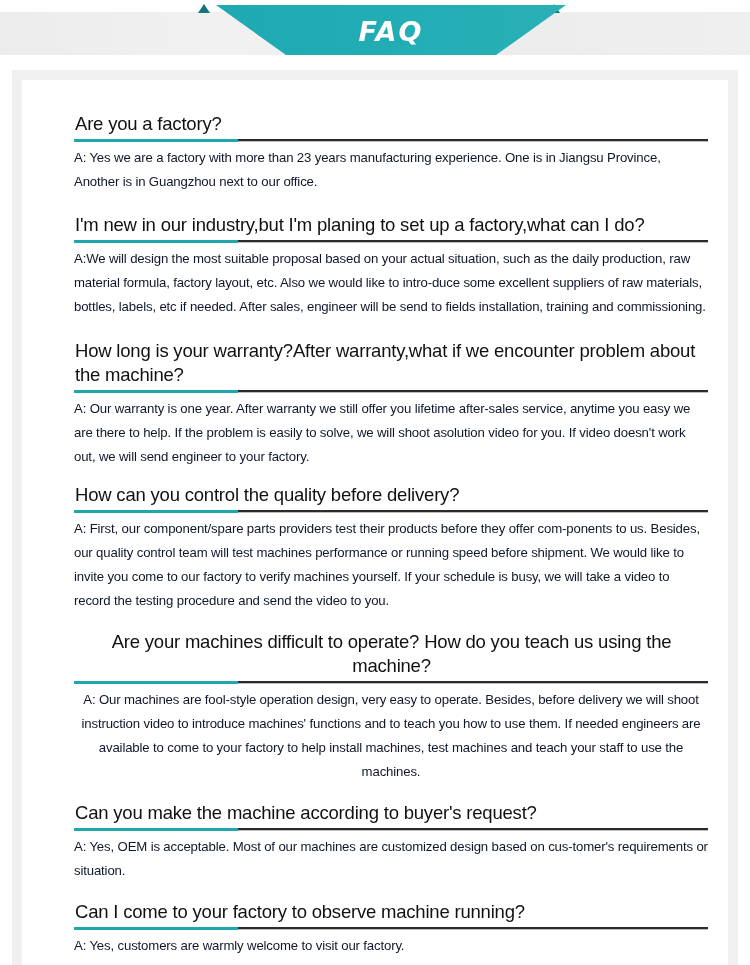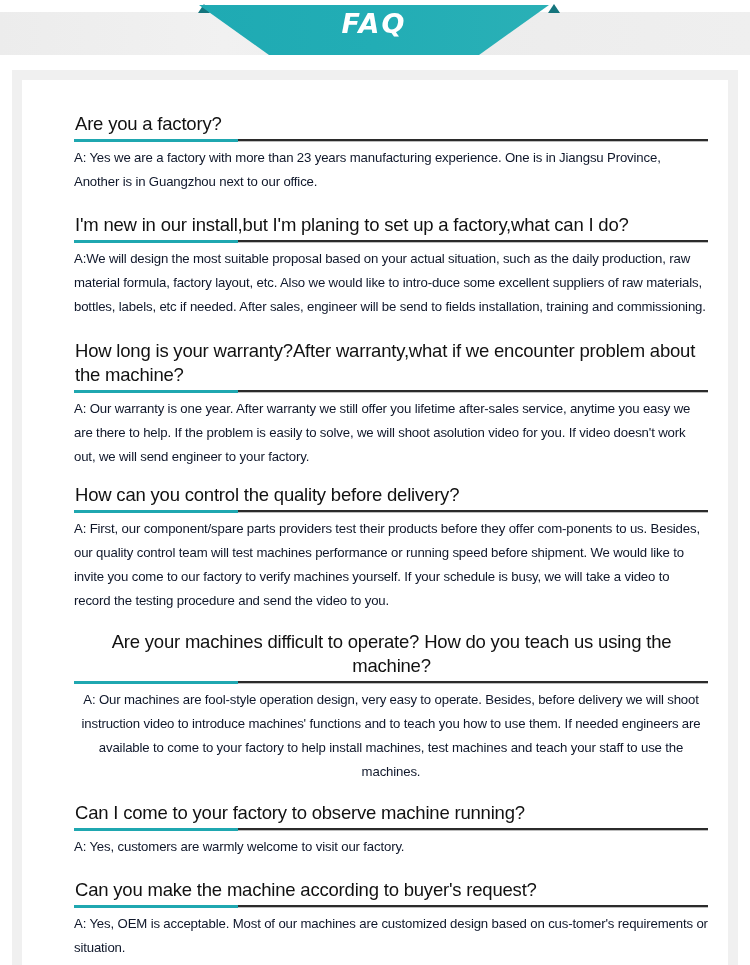--- a/index.html
+++ b/index.html
@@ -45,27 +45,28 @@
       right: 0;
       top: 0;
       width: 0;
       height: 0;
       border-left: 6px solid transparent;
       border-right: 6px solid transparent;
       border-bottom: 9px solid #15757d;
     }
     .banner {
       position: absolute;
-      left: 1px;
+      left: 18px;
       top: 1px;
       width: 350px;
       height: 50px;
       background: linear-gradient(90deg, #1faab3 0%, #22adb5 50%, #2ab0b6 100%);
       clip-path: polygon(0 0, 100% 0, 80% 100%, 20% 100%);
       display: flex;
+      align-items: center;
       justify-content: center;
     }
     .banner-title {
       color: #ffffff;
       font-family: "DejaVu Sans", sans-serif;
       font-weight: bold;
       font-style: italic;
       font-size: 27px;
       letter-spacing: 2px;
       margin-top: 3px;
@@ -156,21 +157,21 @@
       <div class="faq-item" style="margin-bottom:19px;">
         <div class="q">Are you a factory?</div>
         <div class="rule">
           <div class="rule-dark"></div>
           <div class="rule-accent"></div>
         </div>
         <p class="a">A: Yes we are a factory with more than 23 years manufacturing experience. One is in Jiangsu Province, Another is in Guangzhou next to our office.</p>
       </div>
 
       <div class="faq-item" style="margin-bottom:20px;">
-        <div class="q">I'm new in our install,but I'm planing to set up a factory,what can I do?</div>
+        <div class="q">I'm new in our industry,but I'm planing to set up a factory,what can I do?</div>
         <div class="rule">
           <div class="rule-dark"></div>
           <div class="rule-accent"></div>
         </div>
         <p class="a">A:We will design the most suitable proposal based on your actual situation, such as the daily production, raw material formula, factory layout, etc. Also we would like to intro-duce some excellent suppliers of raw materials, bottles, labels, etc if needed. After sales, engineer will be send to fields installation, training and commissioning.</p>
       </div>
 
       <div class="faq-item" style="margin-bottom:14px;">
         <div class="q">How long is your warranty?After warranty,what if we encounter problem about the machine?</div>
         <div class="rule">
@@ -191,33 +192,33 @@
 
       <div class="faq-item" style="margin-bottom:17px;text-align:center;">
         <div class="q">Are your machines difficult to operate? How do you teach us using the machine?</div>
         <div class="rule">
           <div class="rule-dark"></div>
           <div class="rule-accent"></div>
         </div>
         <p class="a">A: Our machines are fool-style operation design, very easy to operate. Besides, before delivery we will shoot instruction video to introduce machines' functions and to teach you how to use them. If needed engineers are available to come to your factory to help install machines, test machines and teach your staff to use the machines.</p>
       </div>
 
+      <div class="faq-item">
+        <div class="q">Can you make the machine according to buyer's request?</div>
+        <div class="rule">
+          <div class="rule-dark"></div>
+          <div class="rule-accent"></div>
+        </div>
+        <p class="a">A: Yes, OEM is acceptable. Most of our machines are customized design based on cus-tomer's requirements or situation.</p>
+      </div>
+
       <div class="faq-item" style="margin-bottom:19px;">
         <div class="q">Can I come to your factory to observe machine running?</div>
         <div class="rule">
           <div class="rule-dark"></div>
           <div class="rule-accent"></div>
         </div>
         <p class="a">A: Yes, customers are warmly welcome to visit our factory.</p>
-      </div>
-
-      <div class="faq-item">
-        <div class="q">Can you make the machine according to buyer's request?</div>
-        <div class="rule">
-          <div class="rule-dark"></div>
-          <div class="rule-accent"></div>
-        </div>
-        <p class="a">A: Yes, OEM is acceptable. Most of our machines are customized design based on cus-tomer's requirements or situation.</p>
       </div>
 
     </div>
   </div>
 </div>
 
 </body></html>

